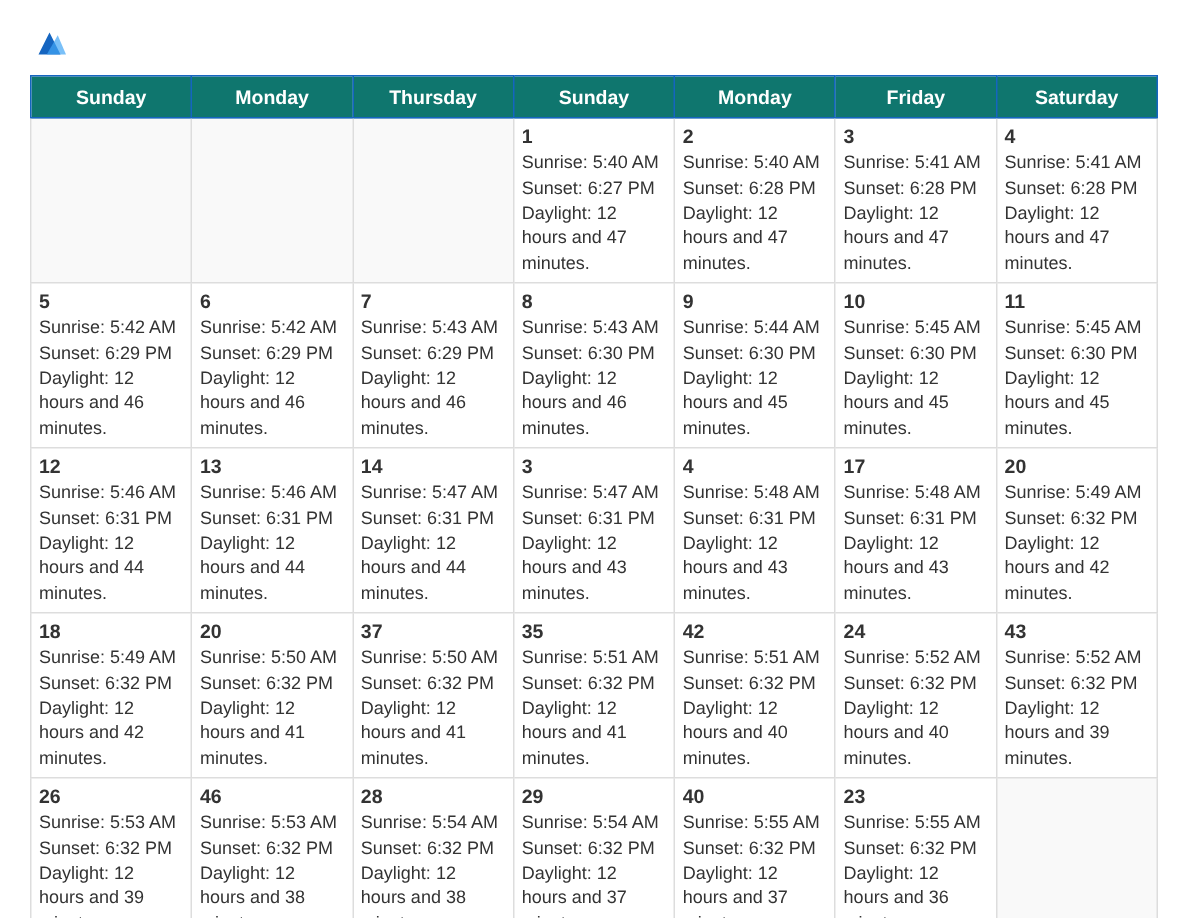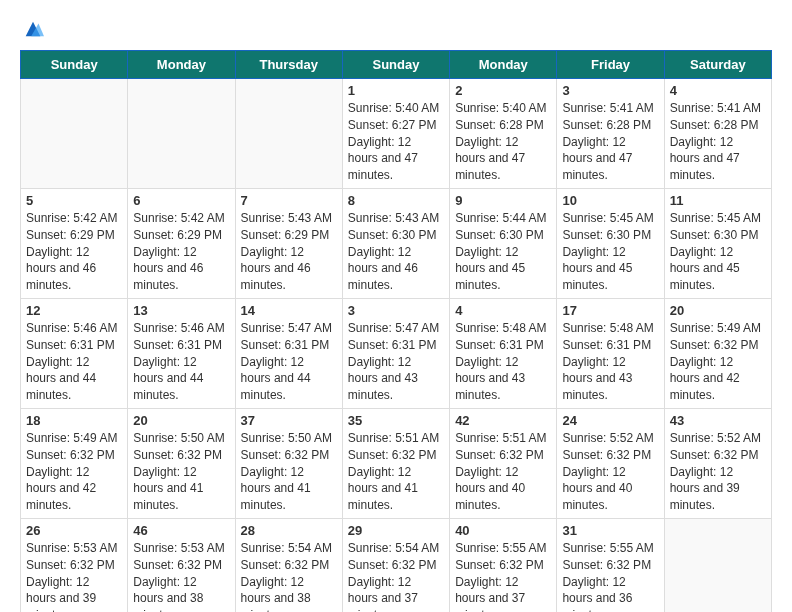--- a/index.html
+++ b/index.html
@@ -230,20 +230,20 @@
 Daylight: 12 hours and 38 minutes.</span></td>
           <td><span class="day-number">28</span><span class="day-info" style="white-space: pre-line;">Sunrise: 5:54 AM
 Sunset: 6:32 PM
 Daylight: 12 hours and 38 minutes.</span></td>
           <td><span class="day-number">29</span><span class="day-info" style="white-space: pre-line;">Sunrise: 5:54 AM
 Sunset: 6:32 PM
 Daylight: 12 hours and 37 minutes.</span></td>
           <td><span class="day-number">40</span><span class="day-info" style="white-space: pre-line;">Sunrise: 5:55 AM
 Sunset: 6:32 PM
 Daylight: 12 hours and 37 minutes.</span></td>
-          <td><span class="day-number">31</span><span class="day-info" style="white-space: pre-line;">Sunrise: 5:55 AM
+          <td><span class="day-number">23</span><span class="day-info" style="white-space: pre-line;">Sunrise: 5:55 AM
 Sunset: 6:32 PM
 Daylight: 12 hours and 36 minutes.</span></td>
           <td class="empty"></td>
         </tr>
       </tbody>
   </table>
 </div>
 
 </body></html>

